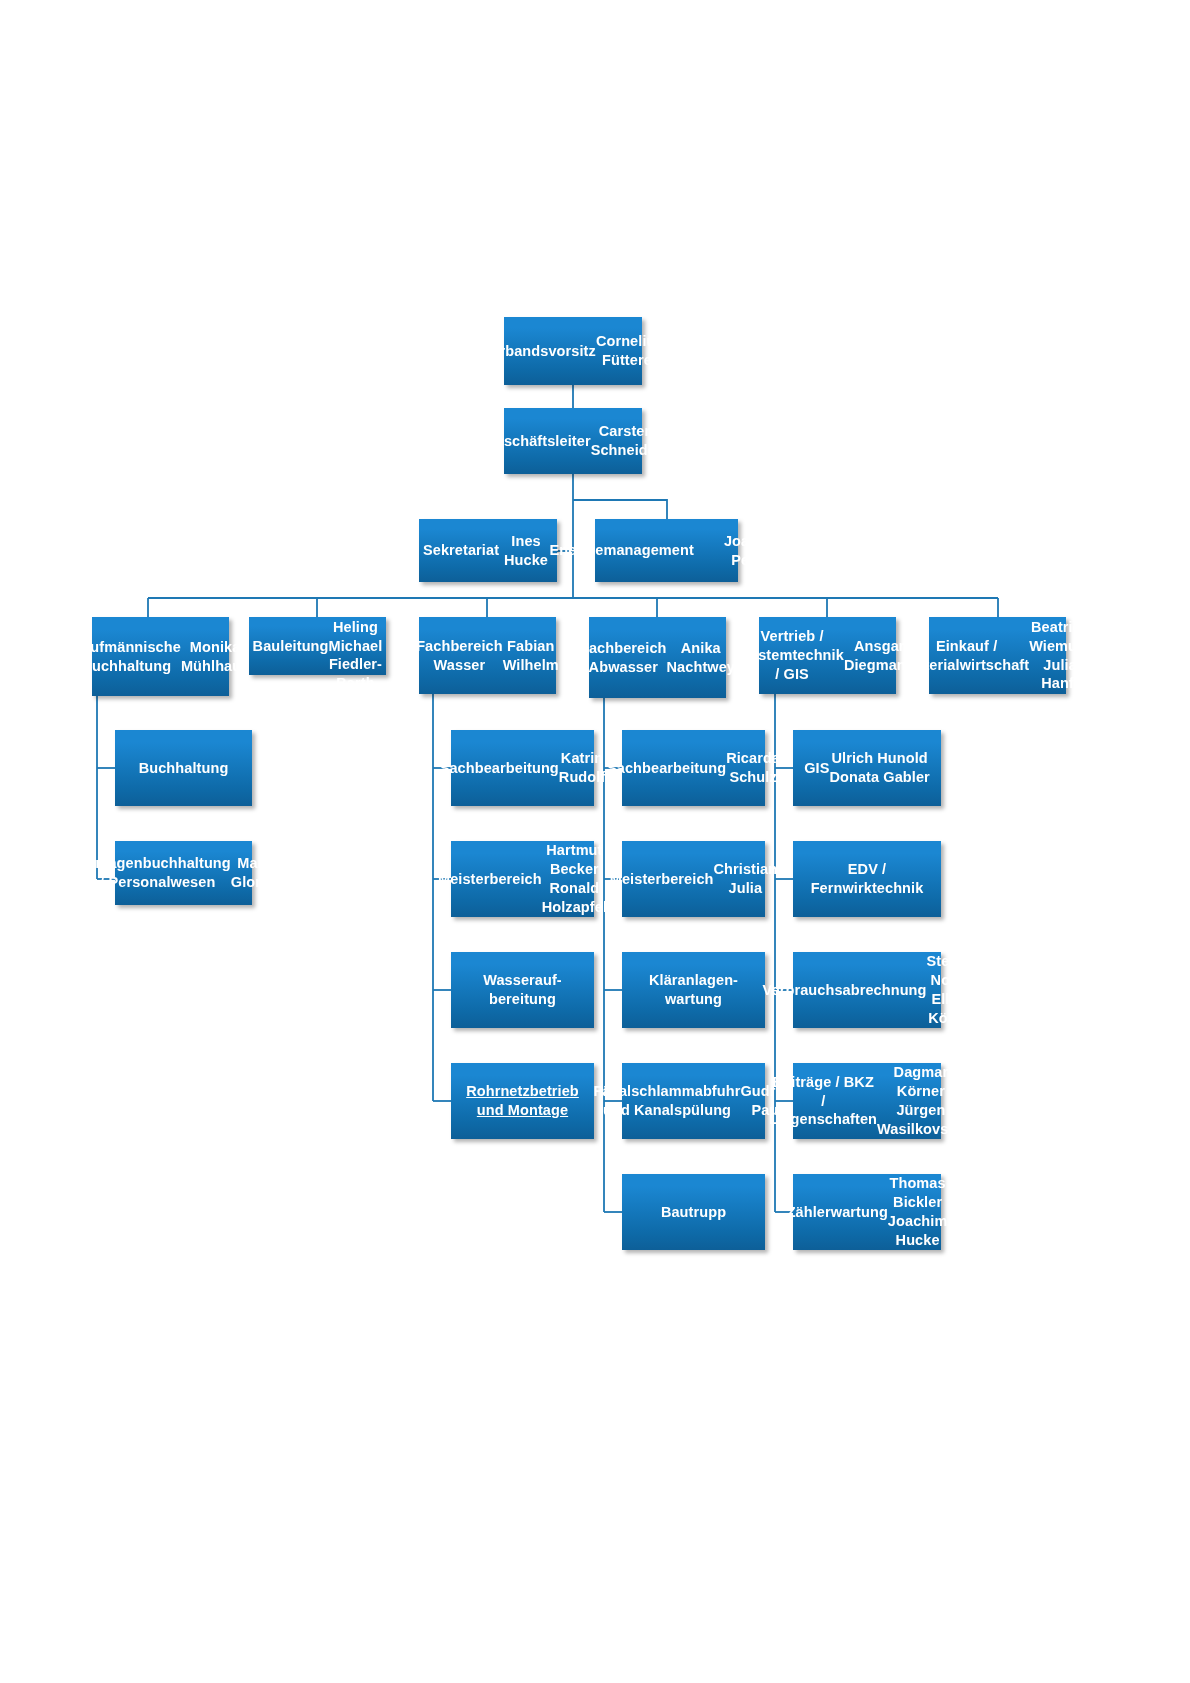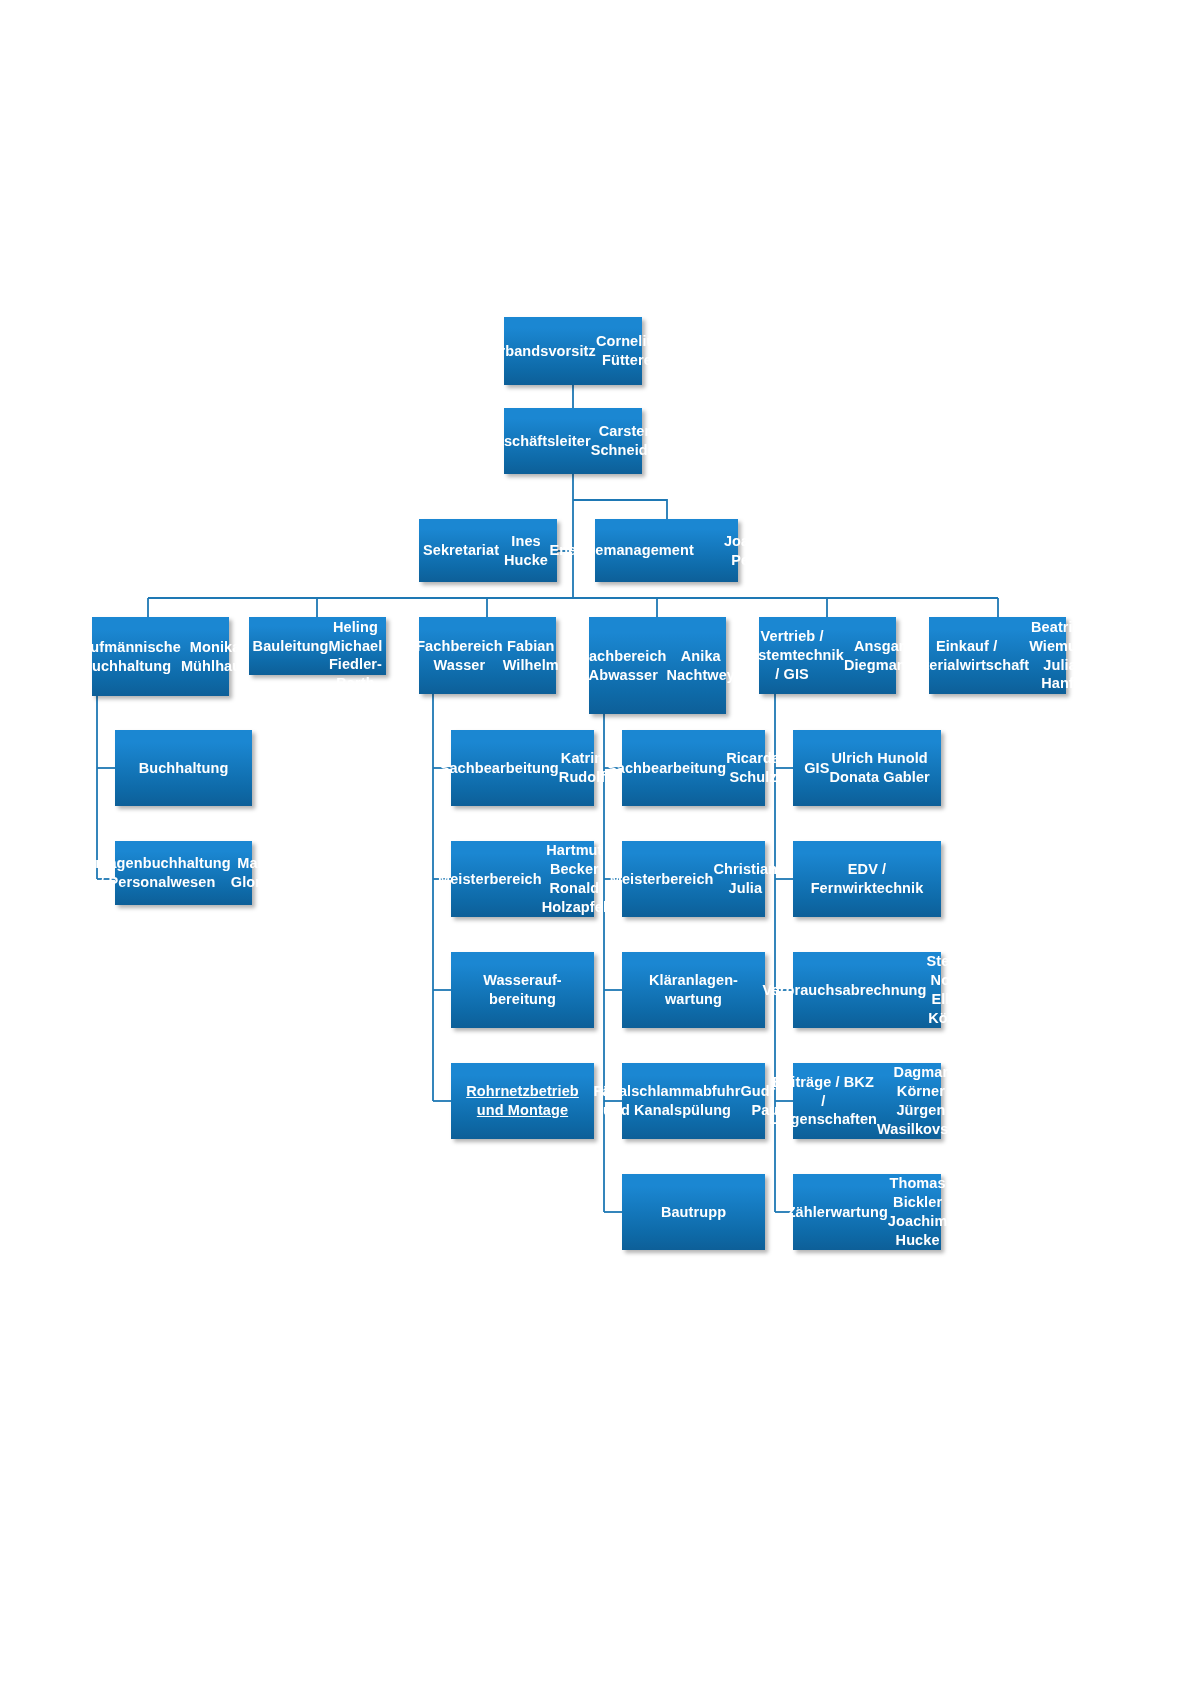--- a/index.html
+++ b/index.html
@@ -113,21 +113,21 @@
         <div class="person">Monika Mühlhaus</div>
       </div>
       <div class="node" style="left: 249px; top: 617px; width: 137px; height: 58px;">
         <div class="title">Bauleitung</div>
         <div class="person">Jens Heling<br>Michael Fiedler-Barth</div>
       </div>
       <div class="node" style="left: 419px; top: 617px; width: 137px; height: 77px;">
         <div class="title">Fachbereich Wasser</div>
         <div class="person">Fabian Wilhelm</div>
       </div>
-      <div class="node" style="left: 589px; top: 617px; width: 137px; height: 97px;">
+      <div class="node" style="left: 589px; top: 617px; width: 137px; height: 81px;">
         <div class="title">Fachbereich<br>Abwasser</div>
         <div class="person">Anika Nachtwey</div>
       </div>
       <div class="node" style="left: 759px; top: 617px; width: 137px; height: 77px;">
         <div class="title">Vertrieb /<br>Systemtechnik / GIS</div>
         <div class="person">Ansgar Diegmann</div>
       </div>
       <div class="node" style="left: 929px; top: 617px; width: 137px; height: 77px;">
         <div class="title">Einkauf /<br>Materialwirtschaft</div>
         <div class="person">Beatrice Wiemuth<br>Julia Hanft</div>

